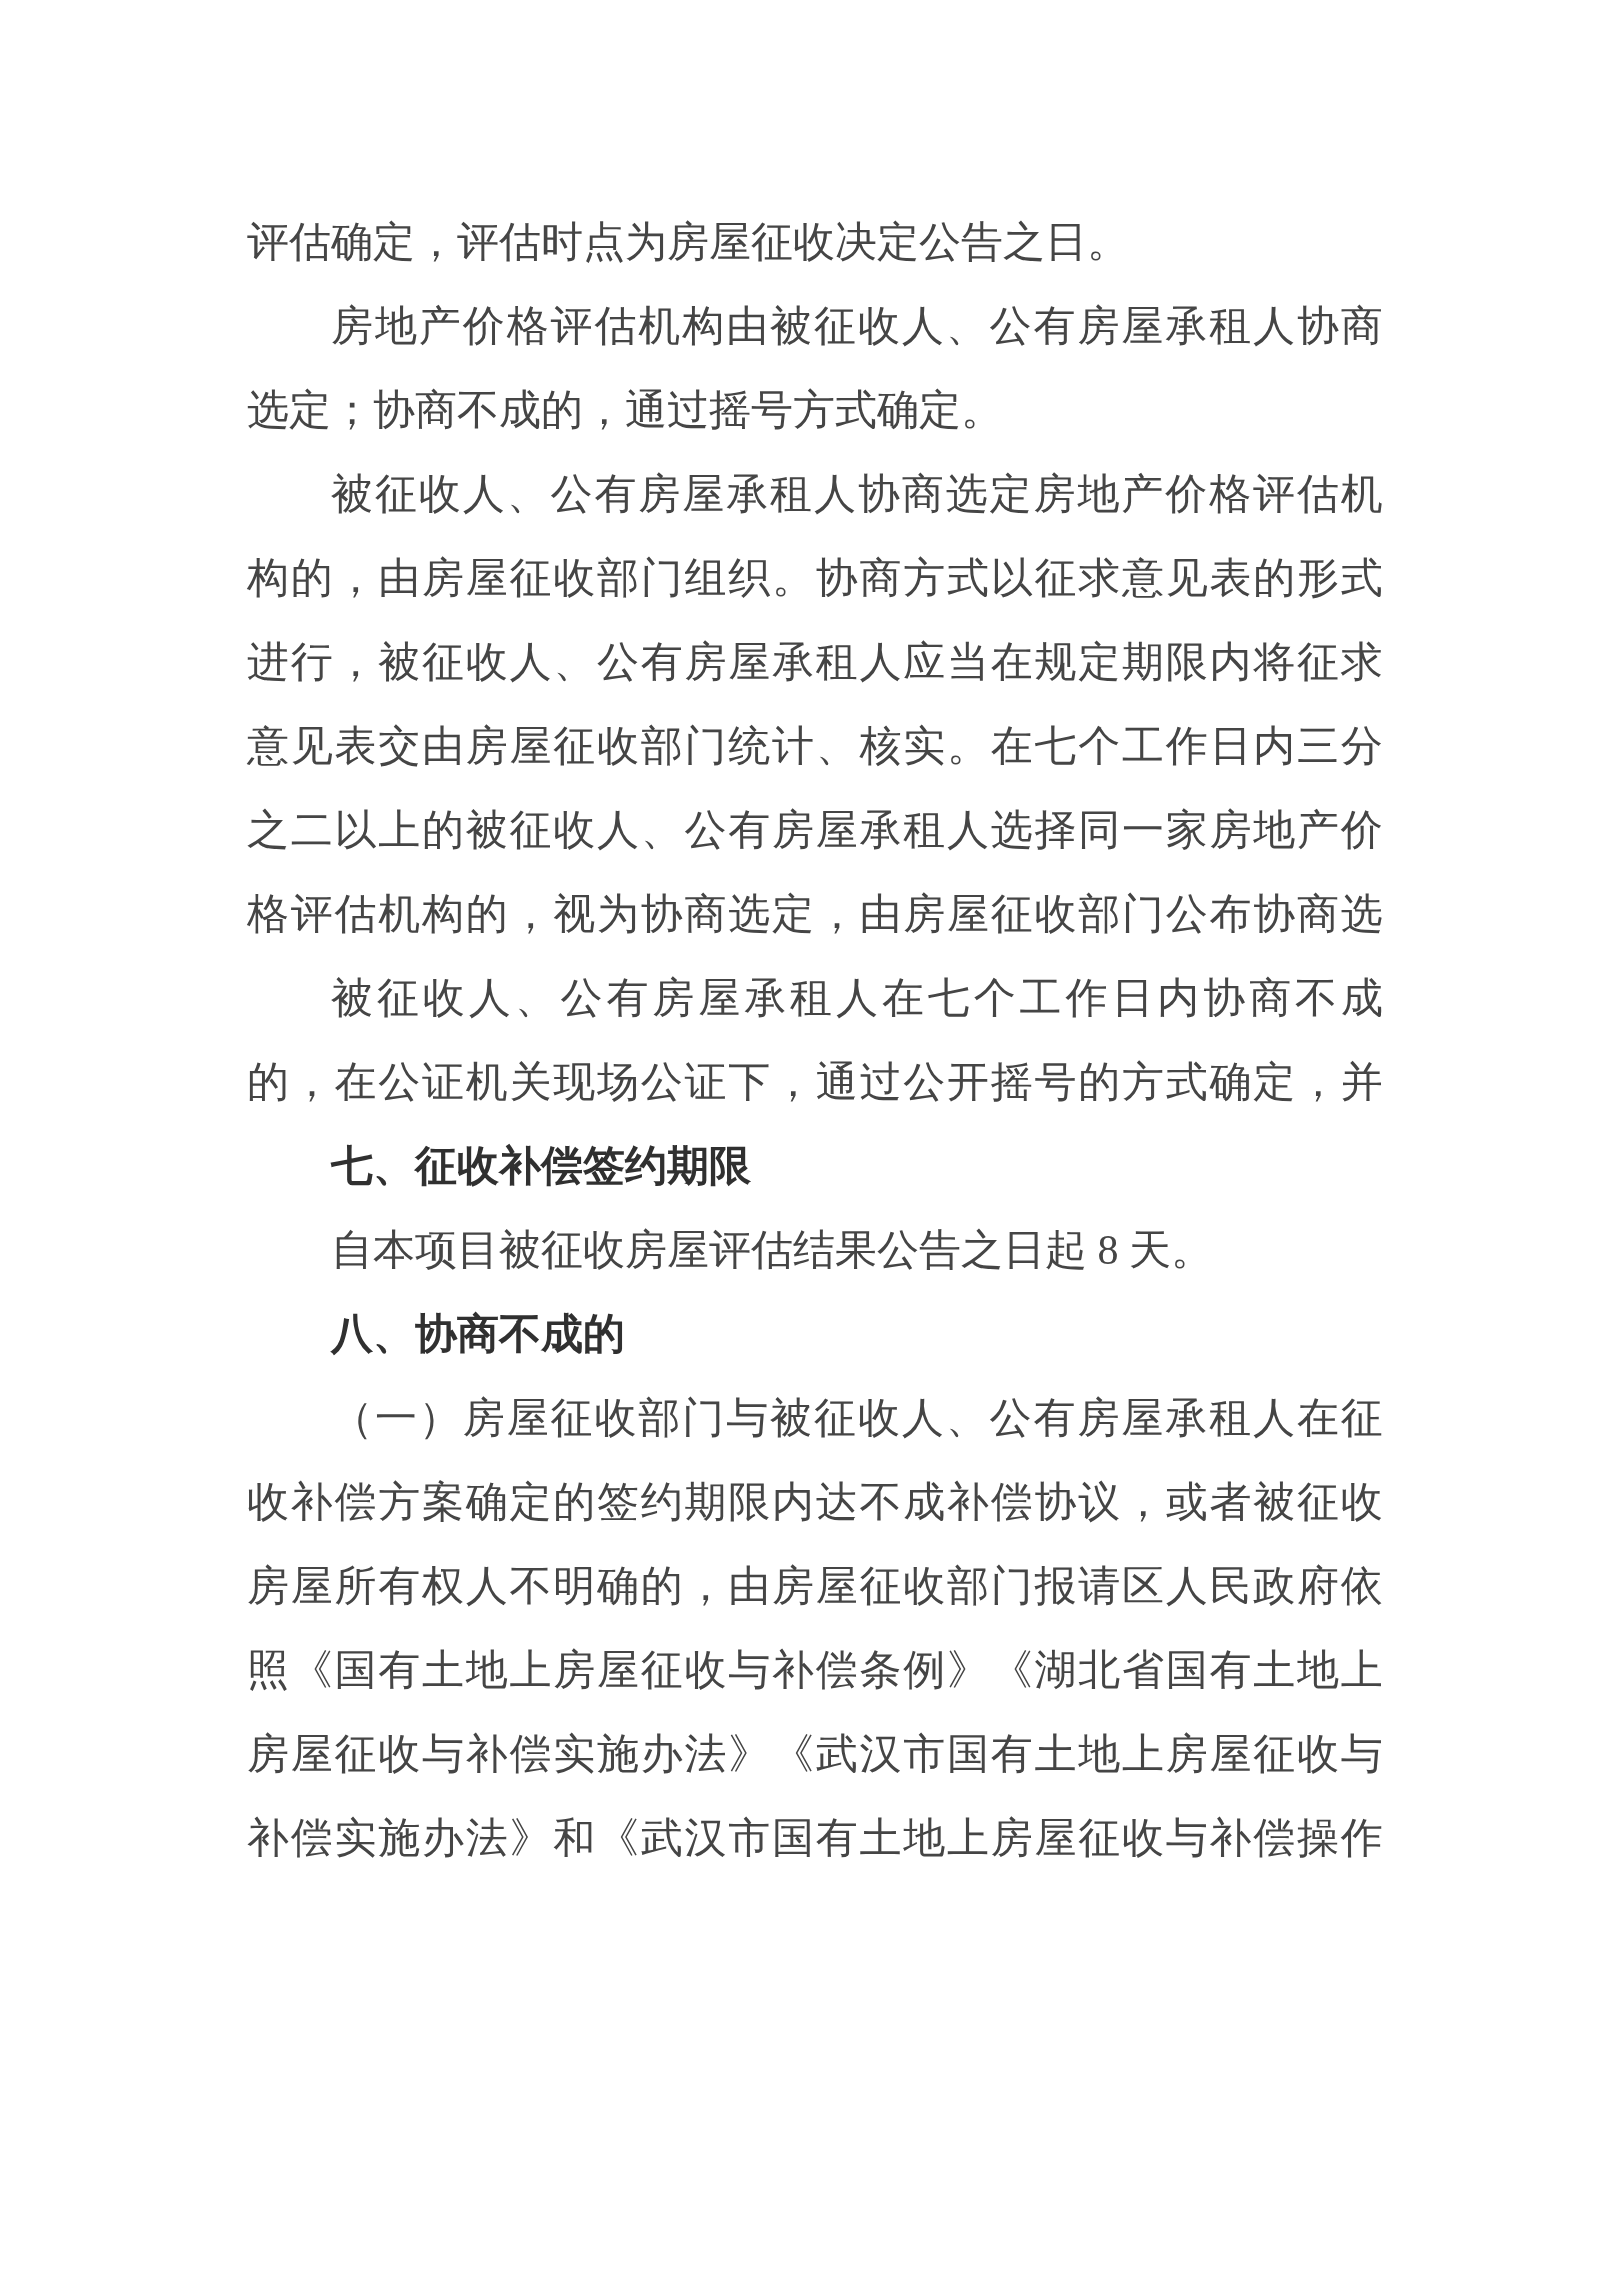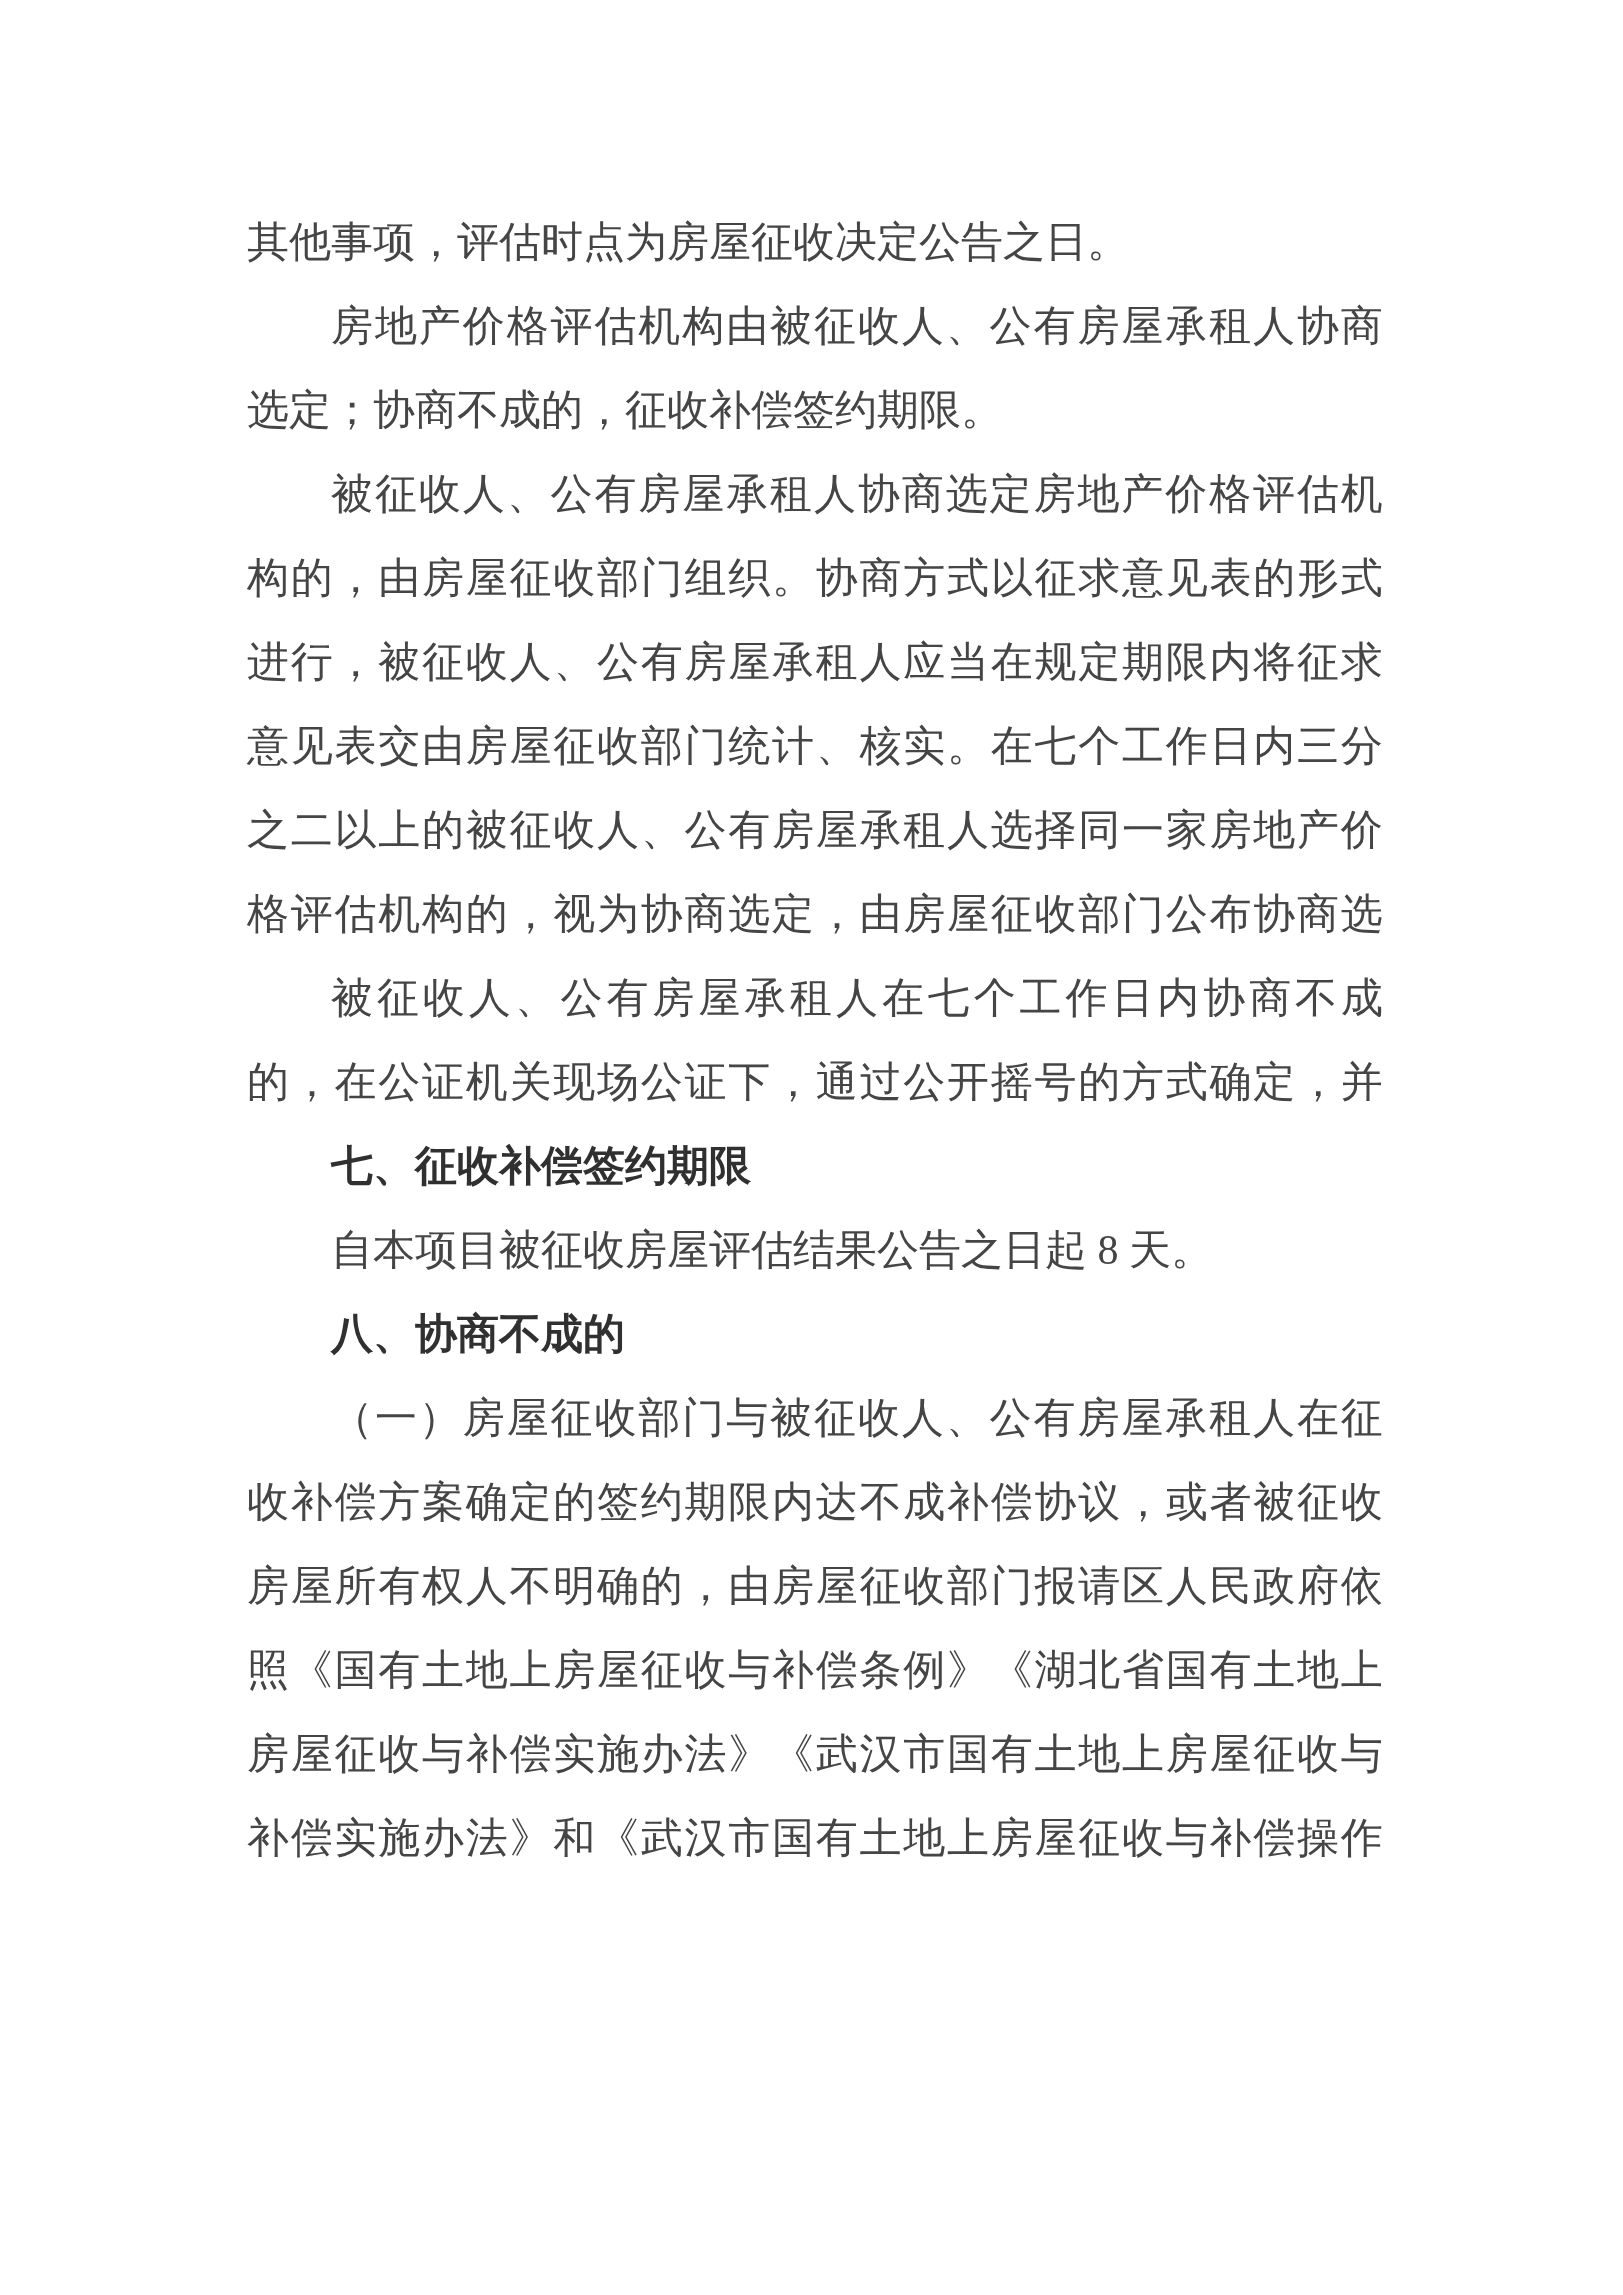--- a/index.html
+++ b/index.html
@@ -57,23 +57,23 @@
     line-height: 34px;
     color: #4a4a4a;
     font-family: "Liberation Serif", "DejaVu Serif", serif;
   }
 </style>
 </head>
 <body>
 
 <div class="page">
   <main class="doc-body">
-      <div class="line">其他事项，评估时点为房屋征收决定公告之日。</div>
+      <div class="line">评估确定，评估时点为房屋征收决定公告之日。</div>
       <div class="line justify indent"><span>房</span><span>地</span><span>产</span><span>价</span><span>格</span><span>评</span><span>估</span><span>机</span><span>构</span><span>由</span><span>被</span><span>征</span><span>收</span><span>人</span><span>、</span><span>公</span><span>有</span><span>房</span><span>屋</span><span>承</span><span>租</span><span>人</span><span>协</span><span>商</span></div>
-      <div class="line">选定；协商不成的，征收补偿签约期限。</div>
+      <div class="line">选定；协商不成的，通过摇号方式确定。</div>
       <div class="line justify indent"><span>被</span><span>征</span><span>收</span><span>人</span><span>、</span><span>公</span><span>有</span><span>房</span><span>屋</span><span>承</span><span>租</span><span>人</span><span>协</span><span>商</span><span>选</span><span>定</span><span>房</span><span>地</span><span>产</span><span>价</span><span>格</span><span>评</span><span>估</span><span>机</span></div>
       <div class="line justify"><span>构</span><span>的</span><span>，</span><span>由</span><span>房</span><span>屋</span><span>征</span><span>收</span><span>部</span><span>门</span><span>组</span><span>织</span><span>。</span><span>协</span><span>商</span><span>方</span><span>式</span><span>以</span><span>征</span><span>求</span><span>意</span><span>见</span><span>表</span><span>的</span><span>形</span><span>式</span></div>
       <div class="line justify"><span>进</span><span>行</span><span>，</span><span>被</span><span>征</span><span>收</span><span>人</span><span>、</span><span>公</span><span>有</span><span>房</span><span>屋</span><span>承</span><span>租</span><span>人</span><span>应</span><span>当</span><span>在</span><span>规</span><span>定</span><span>期</span><span>限</span><span>内</span><span>将</span><span>征</span><span>求</span></div>
       <div class="line justify"><span>意</span><span>见</span><span>表</span><span>交</span><span>由</span><span>房</span><span>屋</span><span>征</span><span>收</span><span>部</span><span>门</span><span>统</span><span>计</span><span>、</span><span>核</span><span>实</span><span>。</span><span>在</span><span>七</span><span>个</span><span>工</span><span>作</span><span>日</span><span>内</span><span>三</span><span>分</span></div>
       <div class="line justify"><span>之</span><span>二</span><span>以</span><span>上</span><span>的</span><span>被</span><span>征</span><span>收</span><span>人</span><span>、</span><span>公</span><span>有</span><span>房</span><span>屋</span><span>承</span><span>租</span><span>人</span><span>选</span><span>择</span><span>同</span><span>一</span><span>家</span><span>房</span><span>地</span><span>产</span><span>价</span></div>
       <div class="line justify"><span>格</span><span>评</span><span>估</span><span>机</span><span>构</span><span>的</span><span>，</span><span>视</span><span>为</span><span>协</span><span>商</span><span>选</span><span>定</span><span>，</span><span>由</span><span>房</span><span>屋</span><span>征</span><span>收</span><span>部</span><span>门</span><span>公</span><span>布</span><span>协</span><span>商</span><span>选</span></div>
       <div class="line justify indent"><span>被</span><span>征</span><span>收</span><span>人</span><span>、</span><span>公</span><span>有</span><span>房</span><span>屋</span><span>承</span><span>租</span><span>人</span><span>在</span><span>七</span><span>个</span><span>工</span><span>作</span><span>日</span><span>内</span><span>协</span><span>商</span><span>不</span><span>成</span></div>
       <div class="line justify"><span>的</span><span>，</span><span>在</span><span>公</span><span>证</span><span>机</span><span>关</span><span>现</span><span>场</span><span>公</span><span>证</span><span>下</span><span>，</span><span>通</span><span>过</span><span>公</span><span>开</span><span>摇</span><span>号</span><span>的</span><span>方</span><span>式</span><span>确</span><span>定</span><span>，</span><span>并</span></div>
       <div class="line indent bold">七、征收补偿签约期限</div>
       <div class="line indent">自本项目被征收房屋评估结果公告之日起 8 天。</div>

